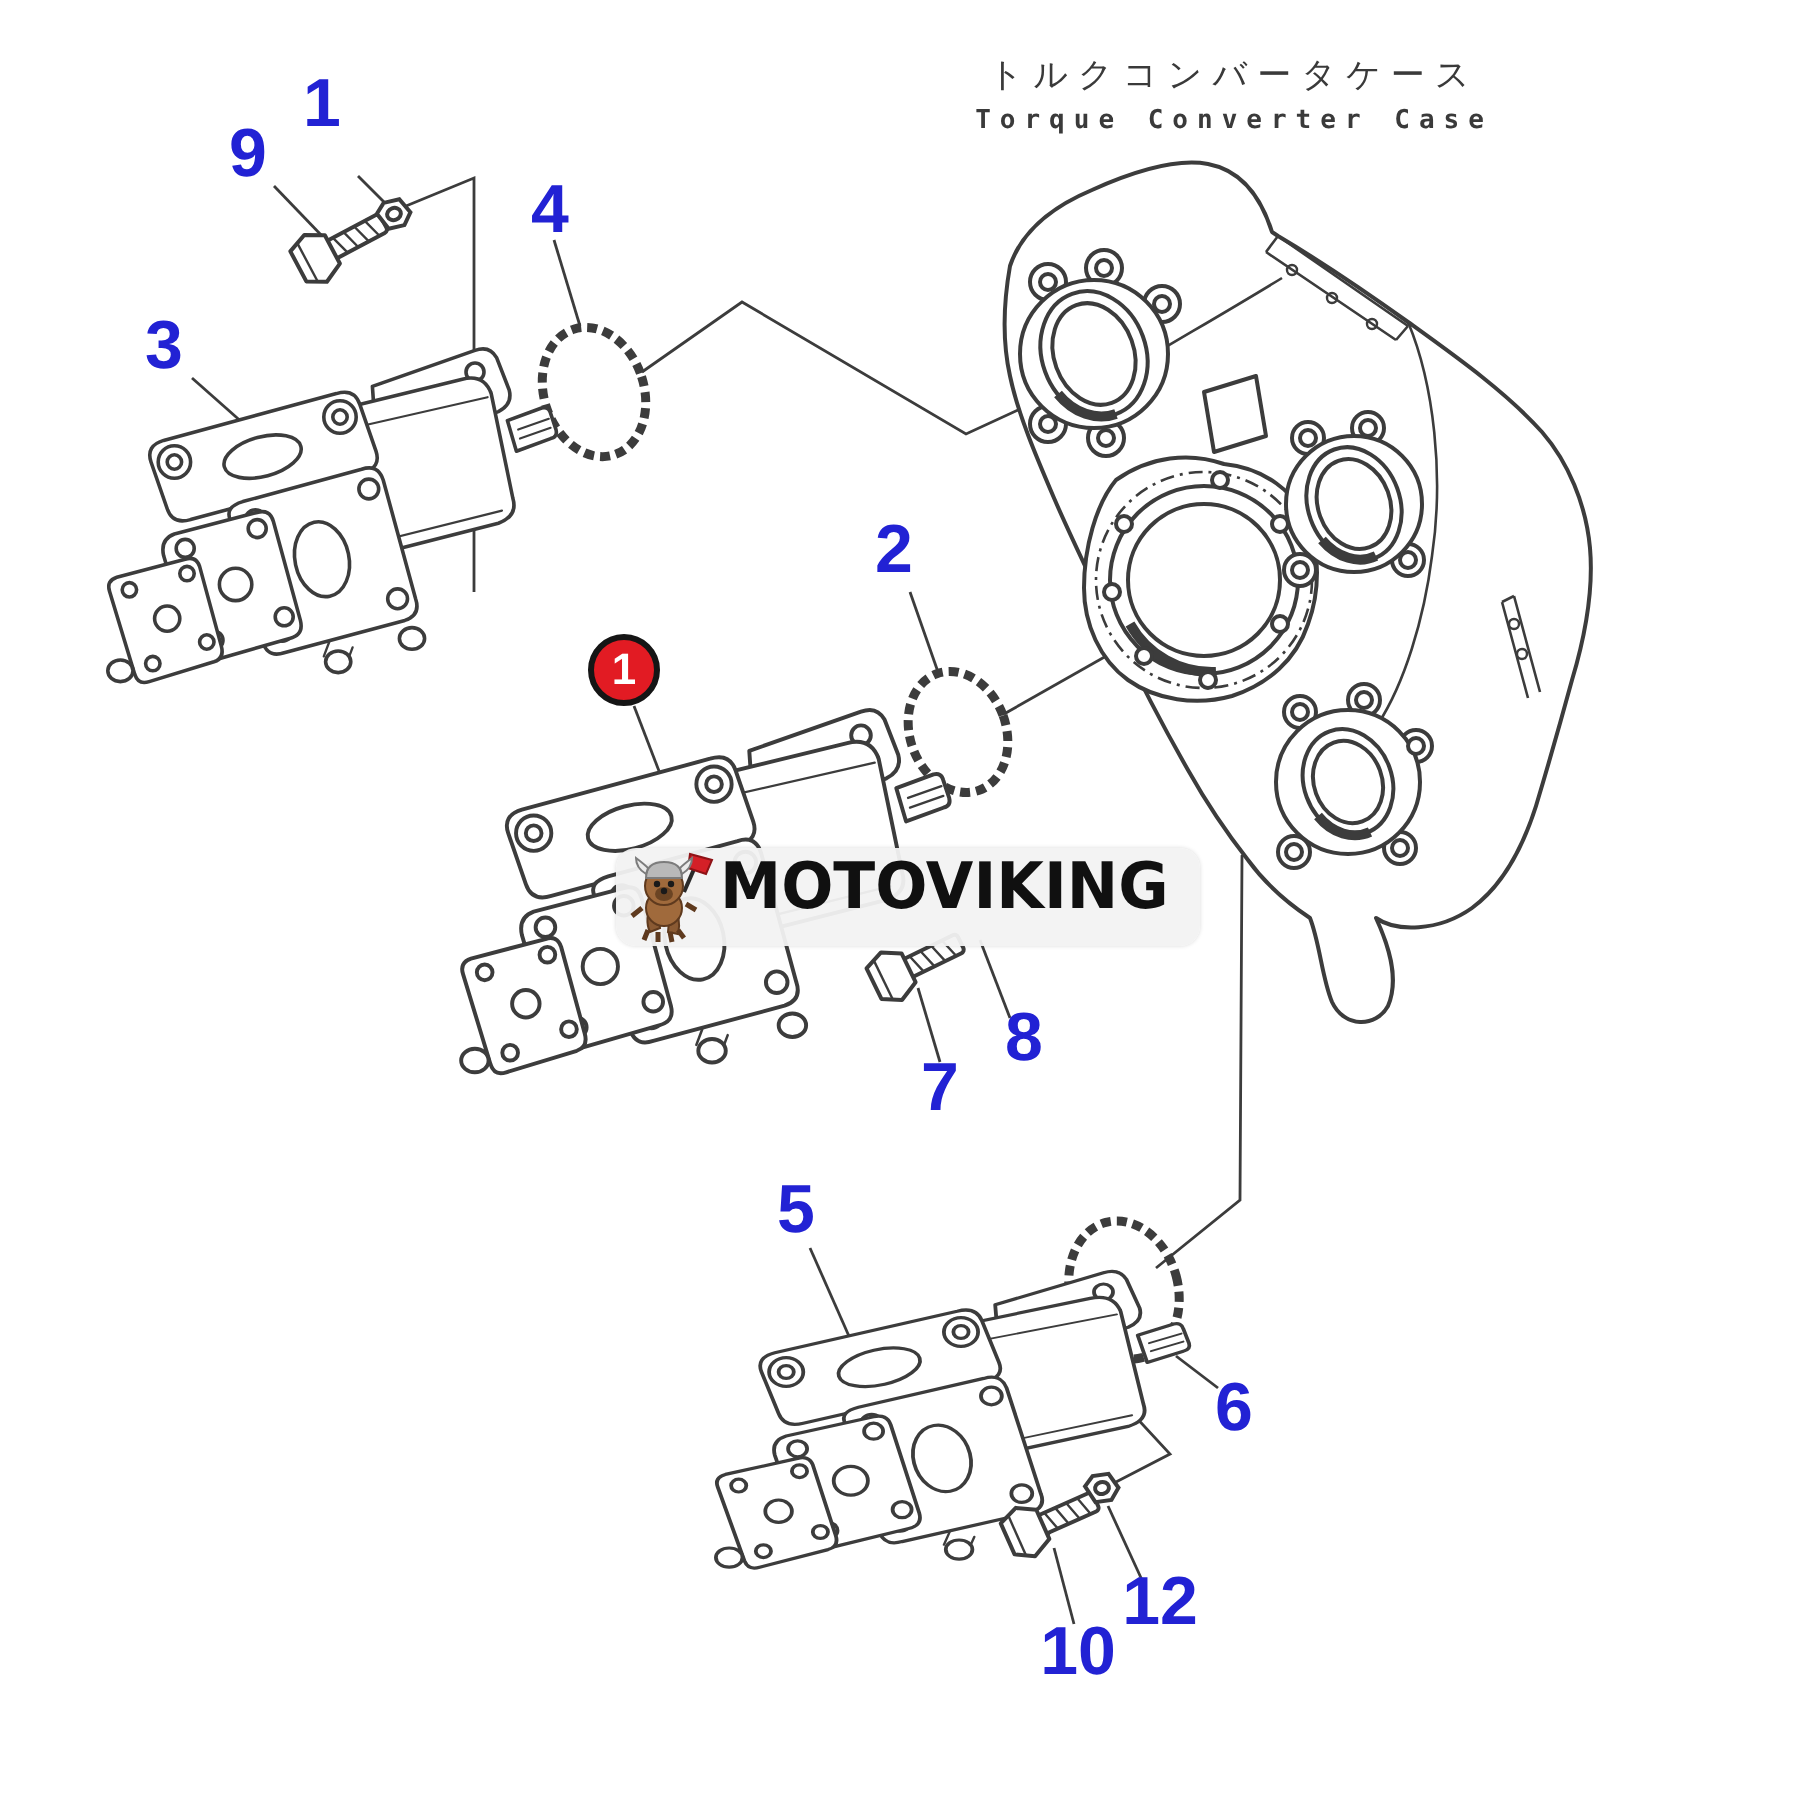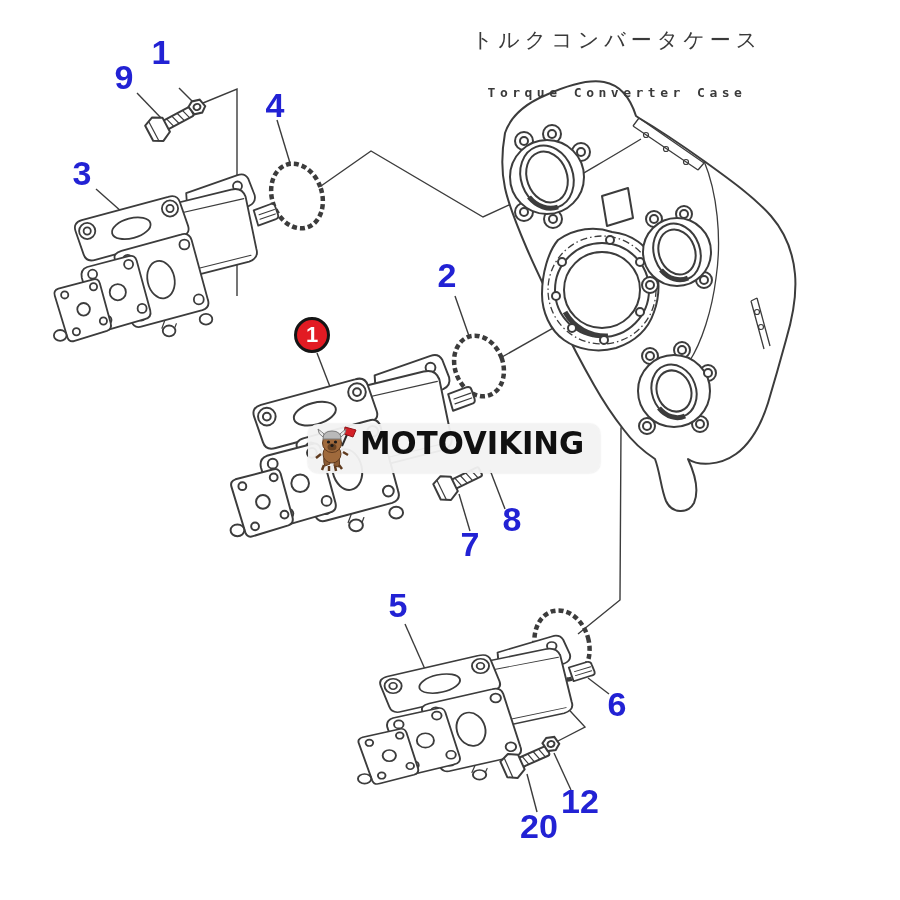--- a/index.html
+++ b/index.html
@@ -1,23 +1,23 @@
 <!DOCTYPE html>
 <html><head>
 <meta charset="utf-8">
 <style>
   html,body{margin:0;padding:0;background:#fff;}
   #stage{position:relative;width:900px;height:900px;background:#ffffff;overflow:hidden;
          font-family:"Liberation Sans",sans-serif;}
   #art{position:absolute;left:0;top:0;}
   .hdr{position:absolute;left:617px;transform:translateX(-50%);white-space:nowrap;
        color:#3a3a3a;text-align:center;}
-  #hdr-jp{top:26px;font-size:21px;letter-spacing:5px;font-family:"DejaVu Sans Mono",monospace;}
+  #hdr-jp{top:26px;font-size:17px;letter-spacing:5px;font-family:"DejaVu Sans Mono",monospace;}
   #hdr-en{top:53px;font-size:13px;font-weight:bold;letter-spacing:4.5px;
-          font-family:"DejaVu Sans Mono",monospace;margin-top:32px;}
+          font-family:"DejaVu Sans Mono",monospace;}
   .callout{position:absolute;transform:translate(-50%,-50%);color:#2222d4;
            font-size:34px;font-weight:bold;line-height:1;}
   .badge{position:absolute;left:312px;top:335px;width:30px;height:30px;margin:-18px 0 0 -18px;
          background:#e21b23;border:3px solid #151515;border-radius:50%;
          color:#fff;font-size:22px;font-weight:bold;text-align:center;line-height:29px;}
   #watermark{position:absolute;left:308px;top:424px;width:292px;height:49px;
              background:rgba(242,242,242,.95);border-radius:10px;
              box-shadow:0 0 2px rgba(0,0,0,.15);display:flex;align-items:flex-start;}
   #wm-mascot{flex:0 0 52px;height:49px;position:relative;}
   #wm-text{flex:1;color:#101010;font-weight:bold;font-size:32px;letter-spacing:0px;
@@ -227,21 +227,21 @@
   <div class="badge">1</div>
   <div class="callout" style="left:447px;top:275px">2</div>
   <div class="callout" style="left:82px;top:173px">3</div>
   <div class="callout" style="left:275px;top:105px">4</div>
   <div class="callout" style="left:398px;top:605px">5</div>
   <div class="callout" style="left:617px;top:704px">6</div>
   <div class="callout" style="left:470px;top:544px">7</div>
   <div class="callout" style="left:512px;top:519px">8</div>
   <div class="callout" style="left:124px;top:77px">9</div>
   <div class="callout" style="left:161px;top:52px">1</div>
-  <div class="callout" style="left:539px;top:826px">20</div>
+  <div class="callout" style="left:539px;top:826px">10</div>
   <div class="callout" style="left:580px;top:801px">12</div>
 
   <div id="watermark">
     <div id="wm-mascot">
       <svg width="52" height="49" viewBox="0 0 52 49">
 
         <line x1="34" y1="22" x2="41" y2="6" stroke="#2a2a2a" stroke-width="2"></line>
         <path d="M37,3 L48,6 L45,13 L36,10 Z" fill="#d42027" stroke="#8e1216" stroke-width="1"></path>
 
         <path d="M18,26 Q14,36 17,42 L22,40 Q21,34 23,30 Z" fill="#8a5a33" stroke="#5f3a1e" stroke-width="1"></path>

